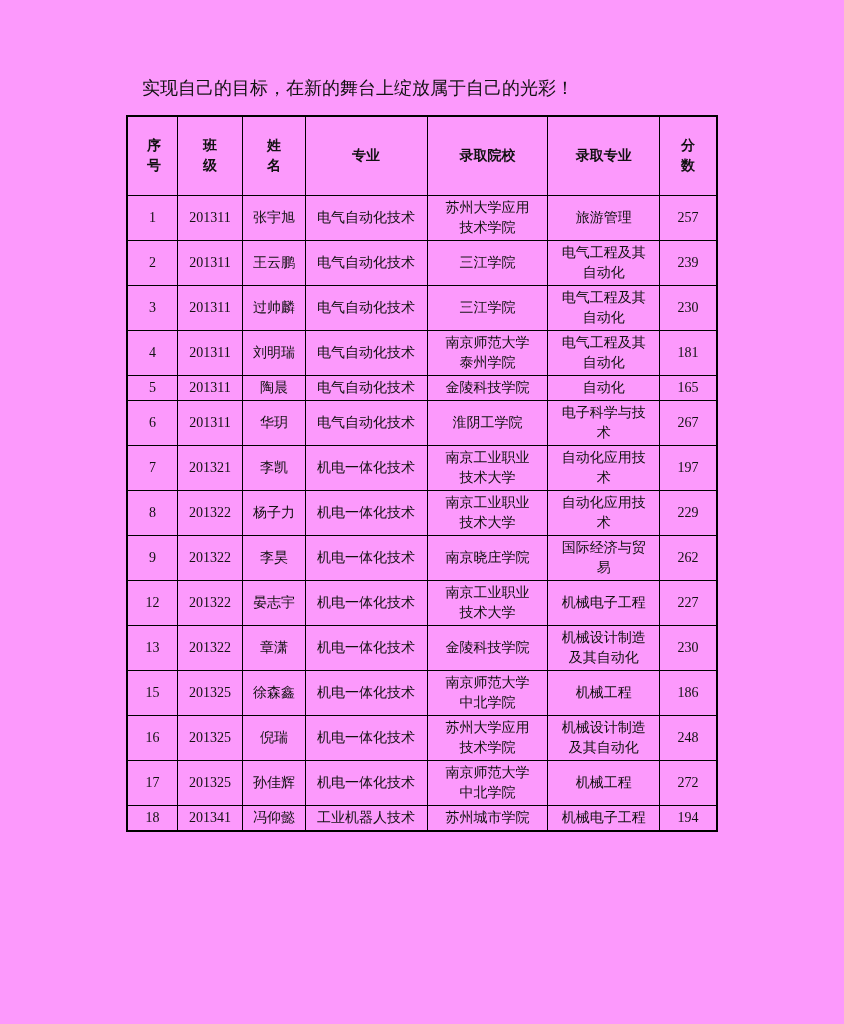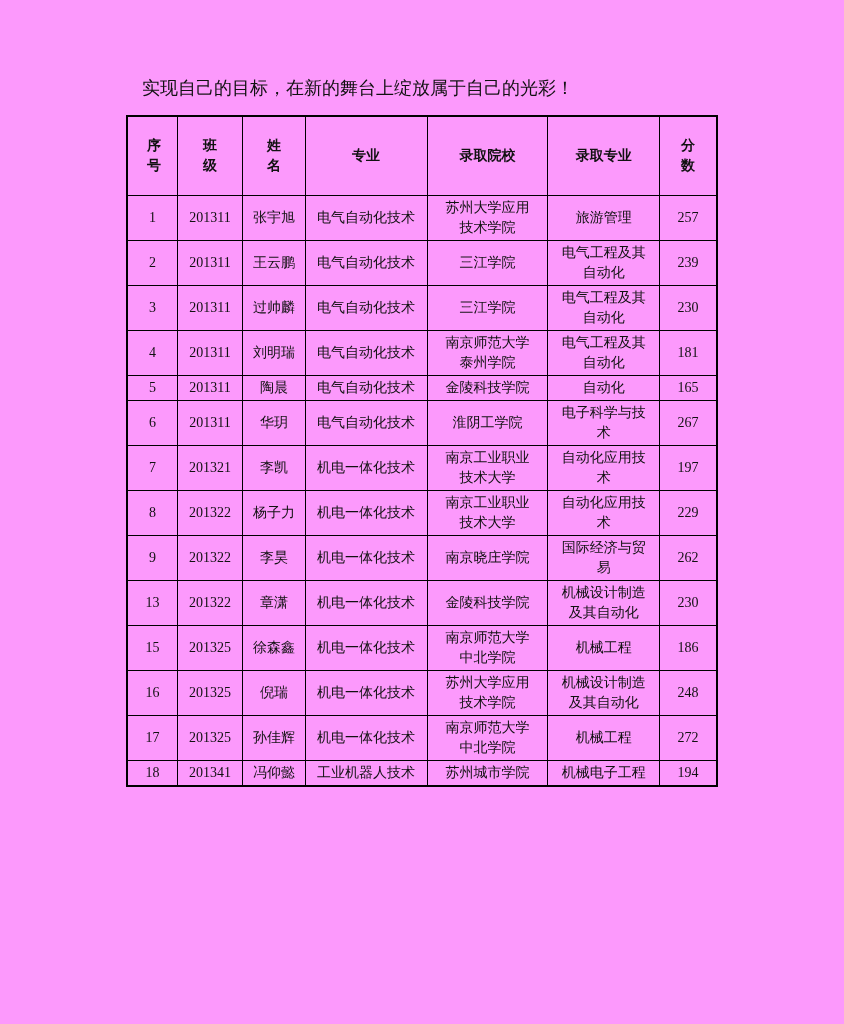--- a/index.html
+++ b/index.html
@@ -172,20 +172,30 @@
           <td>9</td>
           <td>201322</td>
           <td>李昊</td>
           <td>机电一体化技术</td>
           <td>南京晓庄学院</td>
           <td>国际经济与贸
 易</td>
           <td>262</td>
         </tr>
         <tr>
+          <td>12</td>
+          <td>201322</td>
+          <td>晏志宇</td>
+          <td>机电一体化技术</td>
+          <td>南京工业职业
+技术大学</td>
+          <td>机械电子工程</td>
+          <td>227</td>
+        </tr>
+        <tr>
           <td>13</td>
           <td>201322</td>
           <td>章潇</td>
           <td>机电一体化技术</td>
           <td>金陵科技学院</td>
           <td>机械设计制造
 及其自动化</td>
           <td>230</td>
         </tr>
         <tr>

